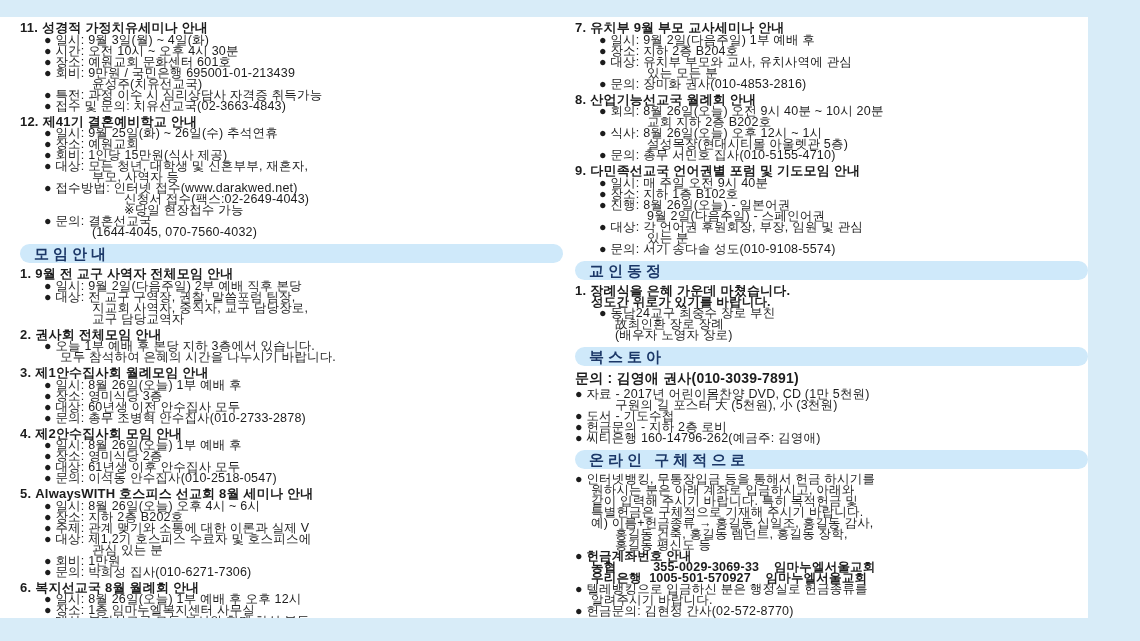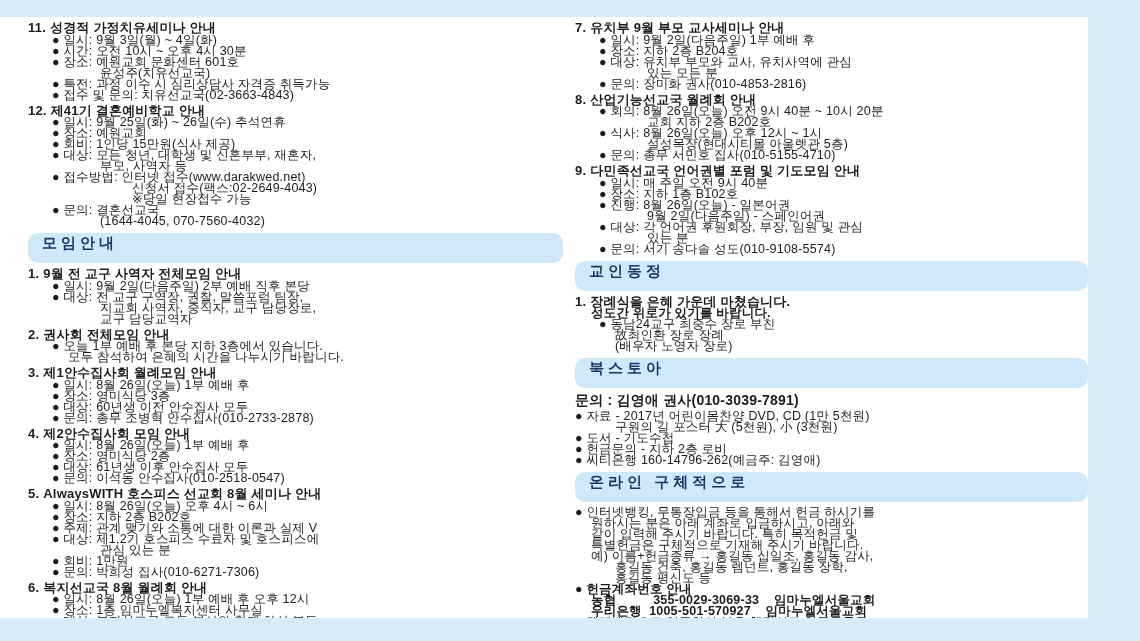--- a/index.html
+++ b/index.html
@@ -1,49 +1,50 @@
 <!DOCTYPE html>
 <html><head>
 <meta charset="utf-8">
 <style>
   html,body{margin:0;padding:0;}
   body{font-family:"Liberation Sans","DejaVu Sans",sans-serif;color:#1c1c1c;}
   .page{position:relative;width:1140px;height:641px;background:#d8ecf8;overflow:hidden;}
   .sheet{position:absolute;left:0;top:17px;width:1088px;height:601px;background:#ffffff;
          display:flex;box-sizing:border-box;padding-top:5px;overflow:hidden;}
   .col{box-sizing:border-box;overflow:hidden;}
-  .col-left{width:575px;padding-left:28px;padding-right:12px;}
+  .col-left{width:575px;padding-left:20px;padding-right:12px;}
   .col-right{flex:1;}
   .blk{margin-bottom:4px;}
   .t{font-weight:bold;font-size:13px;line-height:12.5px;letter-spacing:0.2px;}
   .t .num{margin-right:4px;}
   .ln{font-size:12.5px;line-height:11px;letter-spacing:0.2px;white-space:pre-wrap;
       padding-left:0;}
   .blk-item .ln{padding-left:24px;}
   .ln.ind1{padding-left:16px;}
   .ln.ind2{padding-left:40px;}
   .ln.ind3{padding-left:72px;}
   .ln.ind4{padding-left:104px;}
   .ln.b{font-weight:bold;}
   .ln.lg{font-size:14px;line-height:15px;margin:3px 0 3px;}
   .sec-header{background:#cfe9fa;color:#1b3767;font-weight:bold;font-size:15px;
-              line-height:19px;height:30px;letter-spacing:4px;border-radius:10px;
+              line-height:19px;height:19px;letter-spacing:4px;border-radius:10px;
               padding-left:14px;margin:6px 0 5px;}
 </style>
 </head>
 <body>
 
 <div class="page">
   <div class="sheet">
     <div class="col col-left">
         <div class="blk blk-item">
           <div class="t"><span class="num">11.</span><span>성경적 가정치유세미나 안내</span></div>
           <div class="ln">● 일시: 9월 3일(월) ~ 4일(화)</div>
           <div class="ln">● 시간: 오전 10시 ~ 오후 4시 30분</div>
           <div class="ln">● 장소: 예원교회 문화센터 601호</div>
+          <div class="ln">● 회비: 9만원 / 국민은행 695001-01-213439</div>
           <div class="ln ind3">윤성주(치유선교국)</div>
           <div class="ln">● 특전: 과정 이수 시 심리상담사 자격증 취득가능</div>
           <div class="ln">● 접수 및 문의: 치유선교국(02-3663-4843)</div>
         </div>
         <div class="blk blk-item">
           <div class="t"><span class="num">12.</span><span>제41기 결혼예비학교 안내</span></div>
           <div class="ln">● 일시: 9월 25일(화) ~ 26일(수) 추석연휴</div>
           <div class="ln">● 장소: 예원교회</div>
           <div class="ln">● 회비: 1인당 15만원(식사 제공)</div>
           <div class="ln">● 대상: 모든 청년, 대학생 및 신혼부부, 재혼자,</div>

